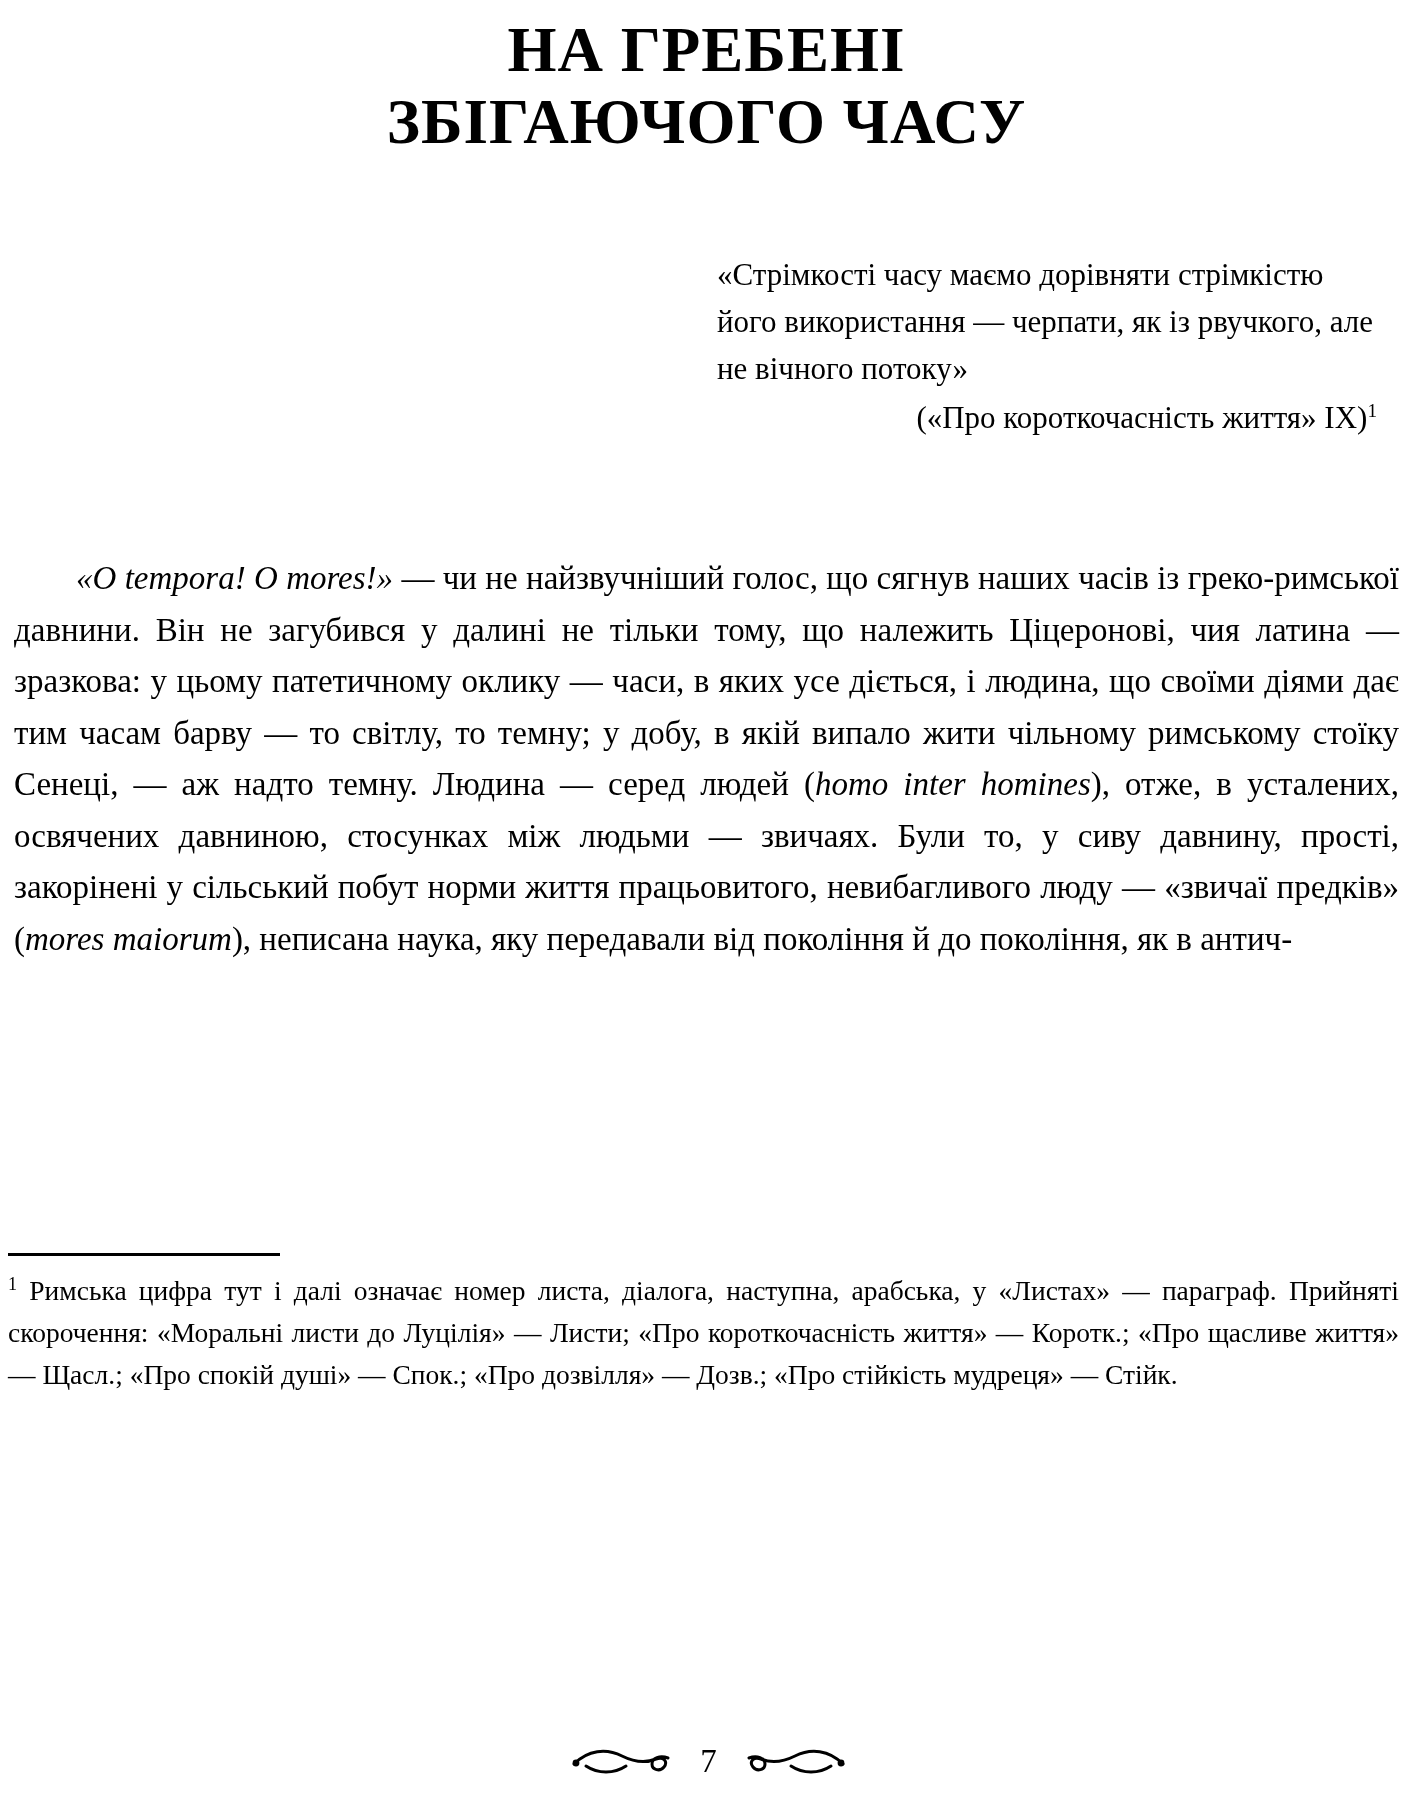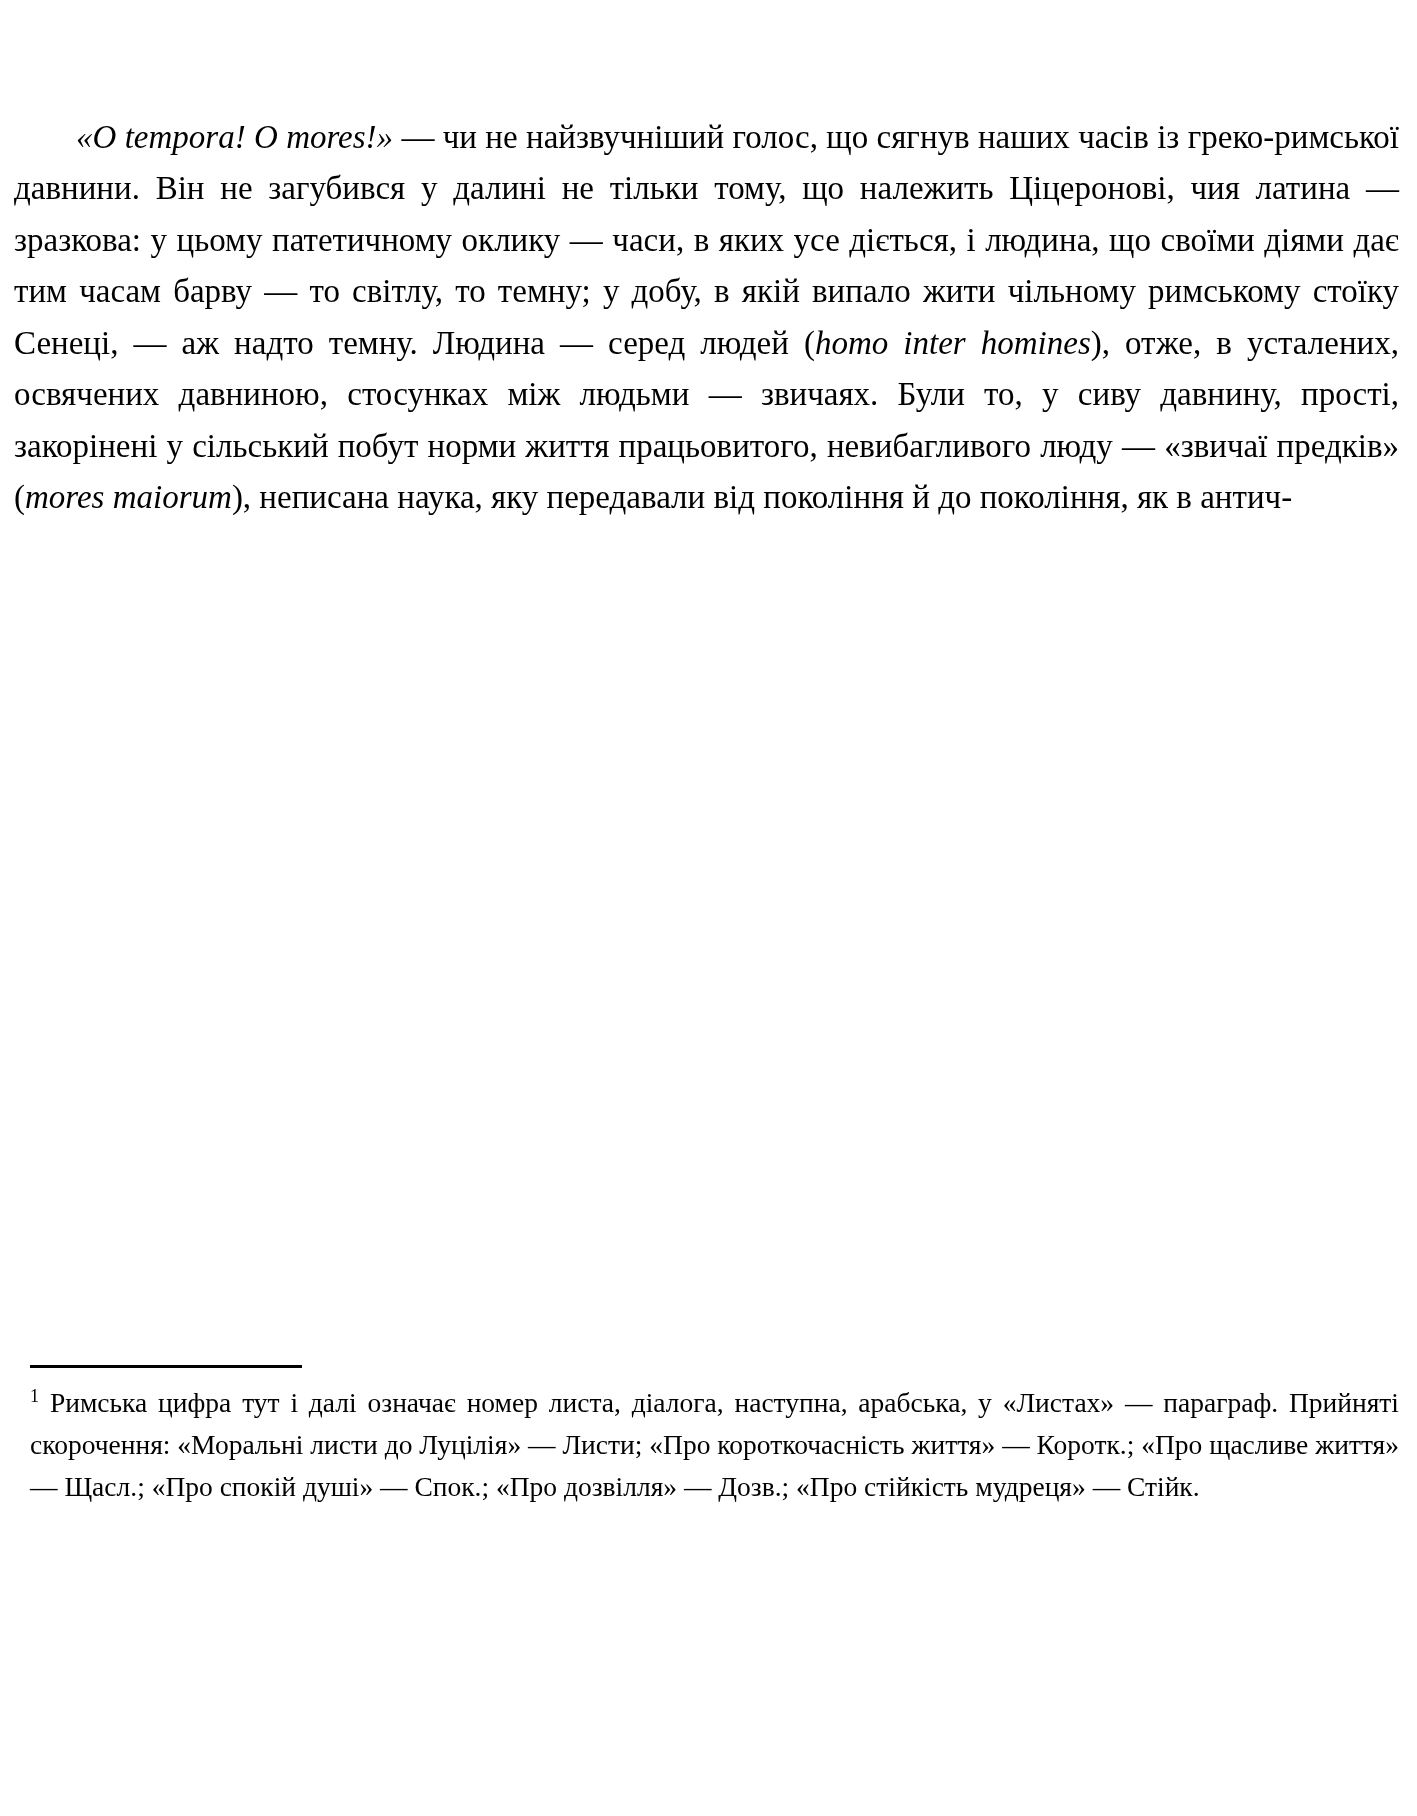--- a/index.html
+++ b/index.html
@@ -70,21 +70,21 @@
   .body-text p {
     margin: 0;
     text-indent: 62px;
   }
   .body-text i, .epigraph i {
   }
 
   
   .footnote-wrap {
     position: absolute;
-    left: 30px;
+    left: 8px;
     right: 18px;
     top: 1253px;
   }
   .footnote-rule {
     width: 272px;
     height: 3px;
     background: #000;
     margin: 0 0 14px 0;
   }
   .footnote {
@@ -117,21 +117,29 @@
     color: #000;
     display: block;
   }
   .orn svg { display: block; }
 </style>
 </head>
 <body>
 
 <div class="page">
 
+  <div class="title-block">
+    <div class="title-line">НА ГРЕБЕНІ</div>
+    <div class="title-line">ЗБІГАЮЧОГО ЧАСУ</div>
+  </div>
 
+  <div class="epigraph">
+    <p>«Стрімкості часу маємо дорівняти стрімкістю його використання — черпати, як із рвучкого, але не вічного потоку»</p>
+    <p class="source"><span>(«Про короткочасність життя» IX)</span><sup>1</sup></p>
+  </div>
 
   <div class="body-text">
     <p><i>«O tempora! O mores!»</i><span> — чи не найзвучніший голос, що сягнув наших часів із греко-римської давнини. Він не загубився у далині не тільки тому, що належить Ціцеронові, чия латина — зразкова: у цьому патетичному оклику — часи, в яких усе діється, і людина, що своїми діями дає тим часам барву — то світлу, то темну; у добу, в якій випало жити чільному римському стоїку Сенеці, — аж надто темну. Людина — серед людей (</span><i>homo inter homines</i><span>), отже, в усталених, освячених давниною, стосунках між людьми — звичаях. Були то, у сиву давнину, прості, закорінені у сільський побут норми життя працьовитого, невибагливого люду — «звичаї предків» (</span><i>mores maiorum</i><span>), неписана наука, яку передавали від покоління й до покоління, як в антич-</span></p>
   </div>
 
   <div class="footnote-wrap">
     <div class="footnote-rule"></div>
     <div class="footnote">
       <p><sup>1</sup><span> Римська цифра тут і далі означає номер листа, діалога, наступна, арабська, у «Листах» — параграф. Прийняті скорочення: «Моральні листи до Луцілія» — Листи; «Про короткочасність життя» — Коротк.; «Про щасливе життя» — Щасл.; «Про спокій душі» — Спок.; «Про дозвілля» — Дозв.; «Про стійкість мудреця» — Стійк.</span></p>
     </div>

